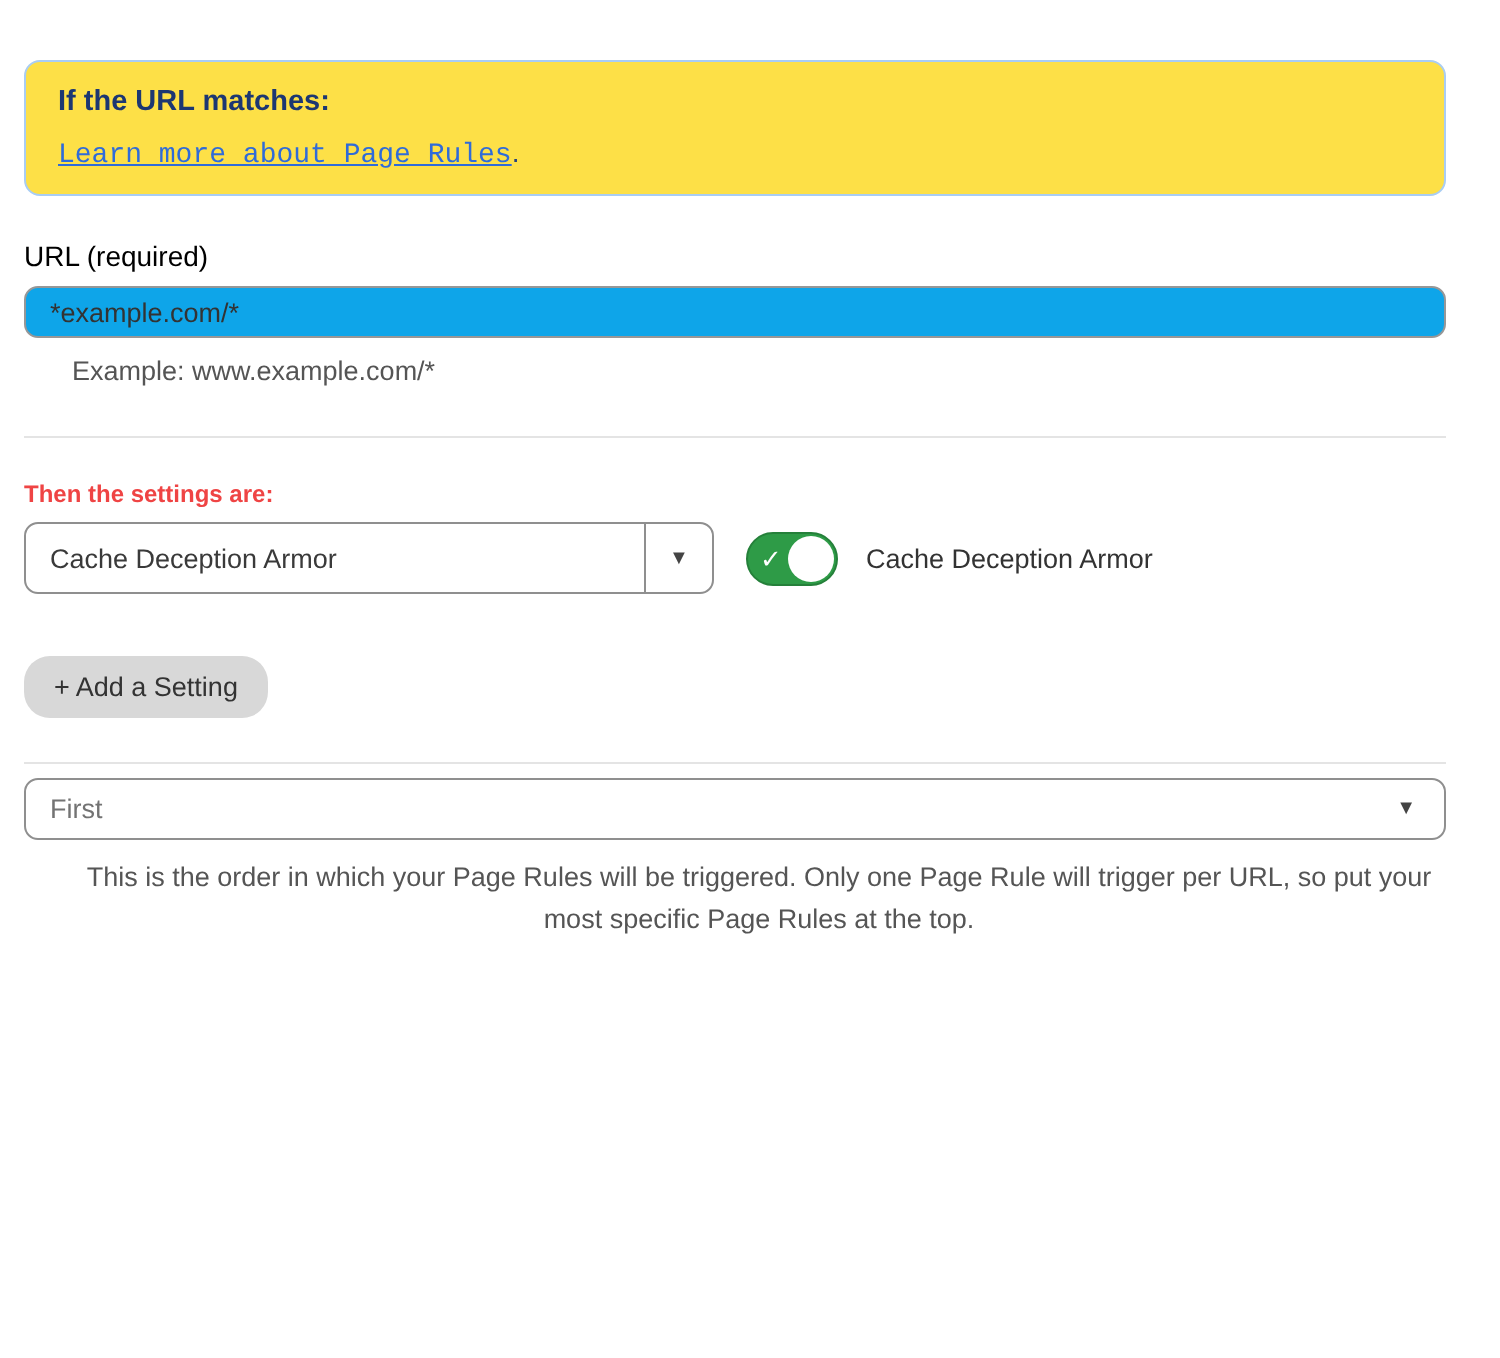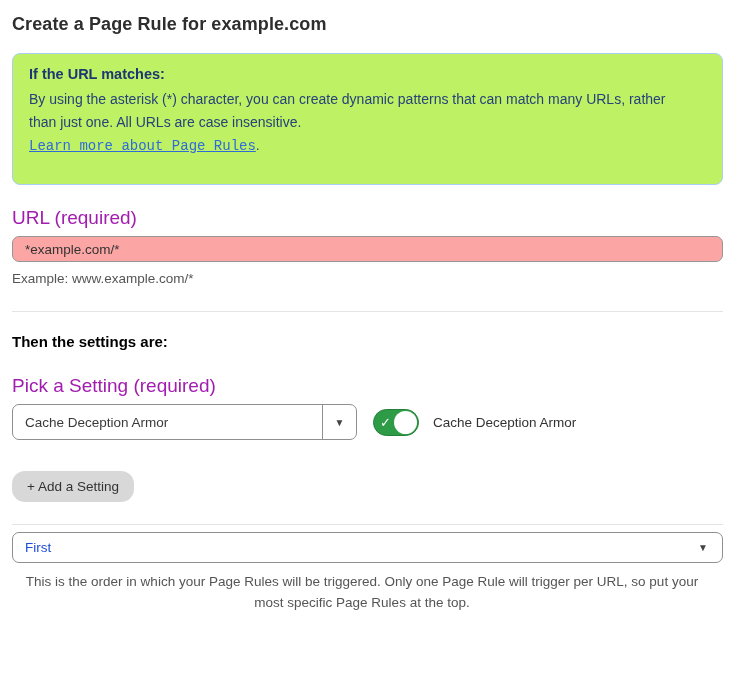--- a/index.html
+++ b/index.html
@@ -12,66 +12,67 @@
   }
   .container { padding: 12px 27px 0 12px; }
 
   h1.page-title {
     font-size: 18px; font-weight: bold; color: #2e2e2e;
     letter-spacing: 0.1px; margin-top: 2px;
   }
 
   .info-box {
     margin-top: 18px;
-    background: #bef264;
+    background: #fde047;
     border: 1px solid #a9cdf3;
     border-radius: 8px;
-    padding: 12px 16px 26px 16px;
+    padding: 12px 16px 7px 16px;
   }
   .info-box .info-heading {
     font-size: 14.5px; font-weight: bold; color: #1c3772;
     margin-bottom: 6px;
   }
   .info-box .info-body {
     font-size: 14px; line-height: 23px; color: #27417c;
     max-width: 660px;
   }
   .info-box .info-link-line { font-size: 14px; line-height: 23px; color: #27417c; }
   .info-box a.info-link {
     color: #2f6bd9; text-decoration: underline; cursor: pointer; font-family: Liberation Mono, monospace;
   }
 
   .field-label {
-    font-size: 19px; color: #a21caf; display: block;
+    font-size: 14px; color: #000000; display: block;
   }
   .url-label { margin-top: 22px; }
 
   .text-input {
     margin-top: 7px;
     width: 100%; height: 20px;
     border: 1px solid #979797; border-radius: 7px;
     padding: 12px 12px;
     font-size: 13.5px; color: #333;
     font-family: "Liberation Sans", "DejaVu Sans", sans-serif;
-    background: #fca5a5;
+    background: #0ea5e9;
     outline: none;
   }
   .helper-text {
     margin-top: 6px;
     font-size: 13.5px; color: #555;
     line-height: 21px;
+    margin-left: 24px;
   }
 
   hr.divider {
     border: none; border-top: 1px solid #e4e4e4;
     margin-top: 22px;
   }
 
   h2.section-heading {
-    font-size: 15px; font-weight: bold; color: #000000;
+    font-size: 12px; font-weight: bold; color: #ef4444;
     margin-top: 21px;
   }
 
   .picker-label { margin-top: 25px; }
 
   .picker-row {
     margin-top: 7px;
     display: flex; align-items: center; text-align: center;
   }
   .setting-select {
@@ -118,47 +119,44 @@
 
   .order-label { margin-top: 22px; }
   .order-select {
     margin-top: 7px;
     width: 100%; height: 31px;
     border: 1px solid #8f8f8f; border-radius: 7px;
     display: flex; align-items: center; justify-content: space-between;
     padding: 0 14px 0 12px;
     background: #fff; cursor: pointer;
   }
-  .order-select .select-value { font-size: 13.5px; color: #1d4ed8; }
+  .order-select .select-value { font-size: 13.5px; color: #737373; }
   .order-select .select-arrow { font-size: 10px; color: #444; }
 
   .order-helper { margin-top: 8px; max-width: 700px; text-align: center; }
 </style>
 </head>
 <body>
 
 <div class="container">
 
-  <h1 class="page-title">Create a Page Rule for example.com</h1>
 
   <div class="info-box">
     <div class="info-heading">If the URL matches:</div>
-    <div class="info-body">By using the asterisk (*) character, you can create dynamic patterns that can match many URLs, rather than just one. All URLs are case insensitive.</div>
     <div class="info-link-line"><a class="info-link">Learn more about Page Rules</a><span>.</span></div>
   </div>
 
   <label class="field-label url-label">URL (required)</label>
   <input class="text-input" type="text" value="*example.com/*" style="">
   <div class="helper-text">Example: www.example.com/*</div>
 
   <hr class="divider">
 
   <h2 class="section-heading">Then the settings are:</h2>
 
-  <label class="field-label picker-label">Pick a Setting (required)</label>
 
   <div class="picker-row">
     <div class="setting-select">
       <div class="select-value">Cache Deception Armor</div>
       <div class="select-arrow-seg">▼</div>
     </div>
     <div class="toggle-group">
       <div class="toggle">
         <span class="toggle-check">✓</span>
         <span class="toggle-knob"></span>

